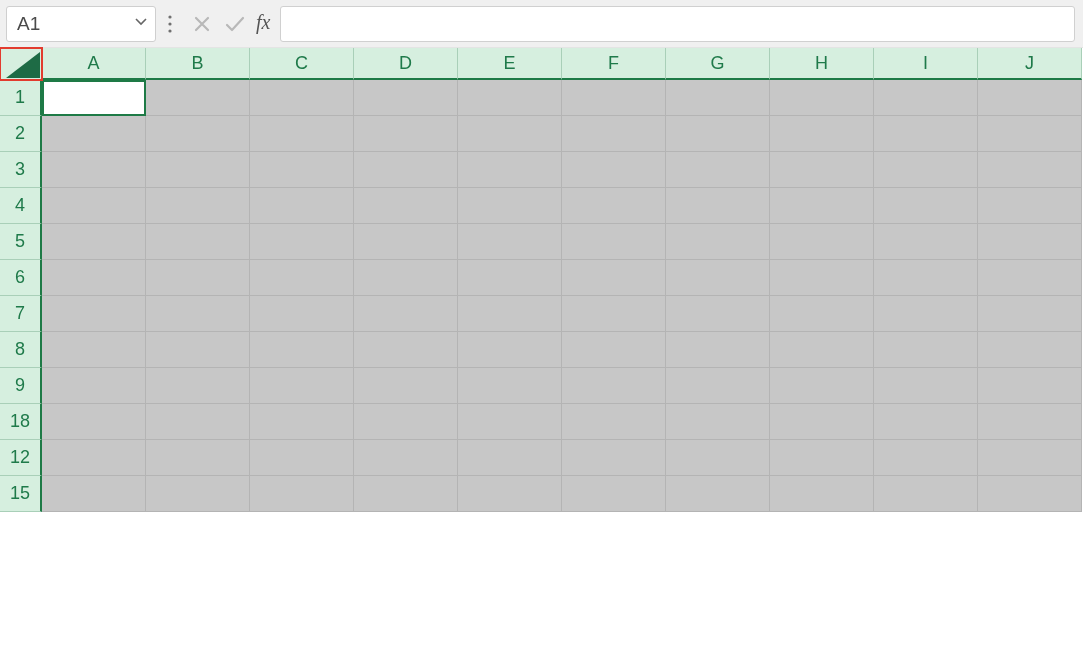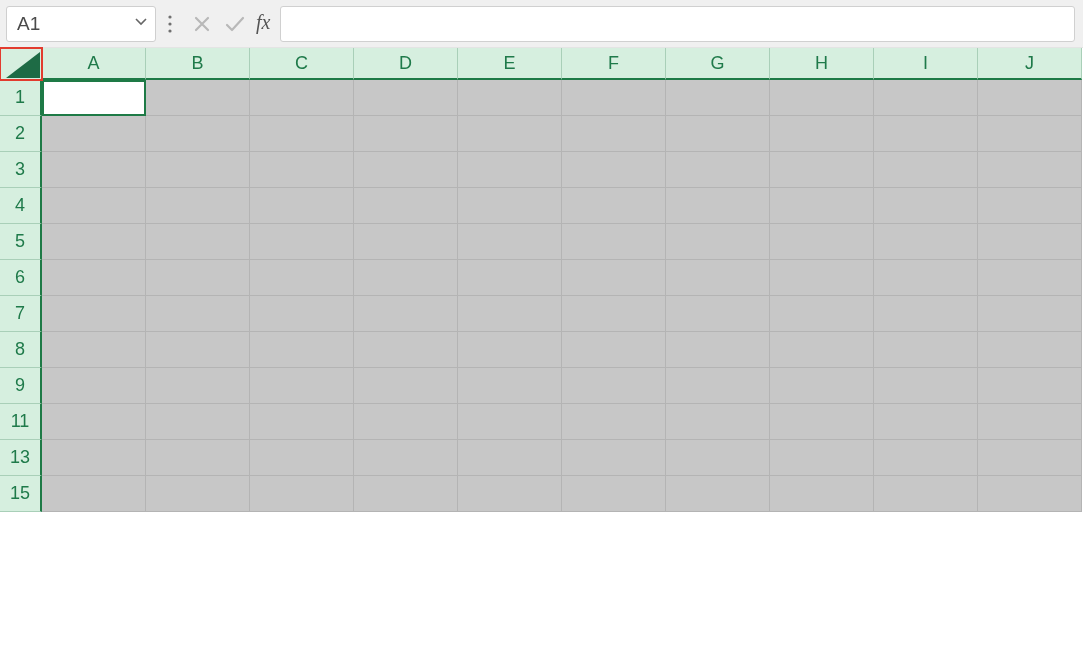--- a/index.html
+++ b/index.html
@@ -327,34 +327,34 @@
         <div class="cell"></div>
         <div class="cell"></div>
         <div class="cell"></div>
         <div class="cell"></div>
         <div class="cell"></div>
         <div class="cell"></div>
         <div class="cell"></div>
         <div class="cell"></div>
     </div>
     <div class="row">
-      <div class="row-head">11</div>
-      <div class="cell"></div>
-        <div class="cell"></div>
-        <div class="cell"></div>
-        <div class="cell"></div>
-        <div class="cell"></div>
-        <div class="cell"></div>
-        <div class="cell"></div>
-        <div class="cell"></div>
-        <div class="cell"></div>
-        <div class="cell"></div>
-    </div>
-    <div class="row">
-      <div class="row-head">13</div>
+      <div class="row-head">18</div>
+      <div class="cell"></div>
+        <div class="cell"></div>
+        <div class="cell"></div>
+        <div class="cell"></div>
+        <div class="cell"></div>
+        <div class="cell"></div>
+        <div class="cell"></div>
+        <div class="cell"></div>
+        <div class="cell"></div>
+        <div class="cell"></div>
+    </div>
+    <div class="row">
+      <div class="row-head">12</div>
       <div class="cell"></div>
         <div class="cell"></div>
         <div class="cell"></div>
         <div class="cell"></div>
         <div class="cell"></div>
         <div class="cell"></div>
         <div class="cell"></div>
         <div class="cell"></div>
         <div class="cell"></div>
         <div class="cell"></div>

